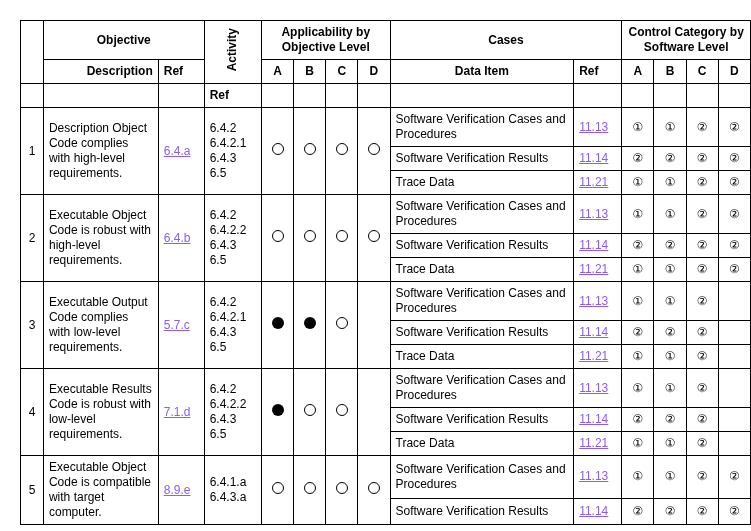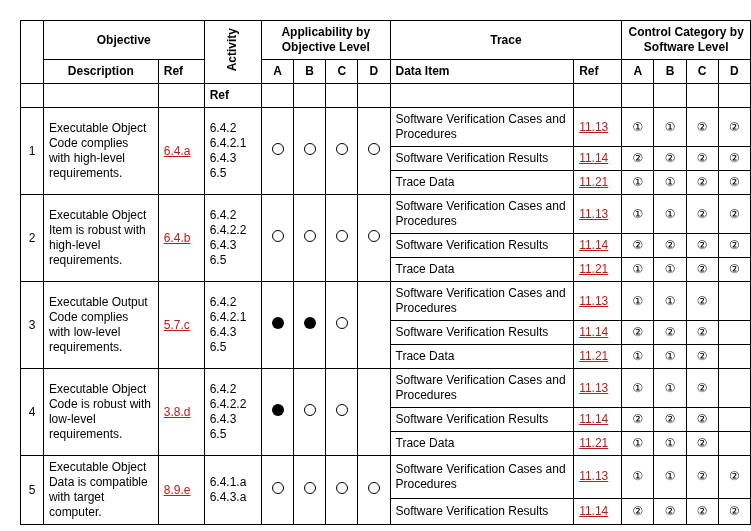--- a/index.html
+++ b/index.html
@@ -3,21 +3,21 @@
 <meta charset="utf-8">
 <style>
   html,body{margin:0;padding:0;background:#fff;font-family:Arial,Helvetica,sans-serif;font-size:12px;color:#000}
   .wrap{padding:20px;width:731px}
   table{border-collapse:collapse;width:100%;table-layout:fixed}
   th,td{border:1px solid #000;padding:4px 5px;vertical-align:middle;text-align:left;line-height:1.25}
   th{font-weight:bold;text-align:center}
   .rot{writing-mode:vertical-rl;transform:rotate(180deg);text-align:center;font-weight:bold}
   td.num,th.num{text-align:center}
   td.ctr{text-align:center}
-  a.ref{color:#b91c1c;text-decoration:underline}
+  a.ref{color:#8b5cf6;text-decoration:underline}
   .circle{display:inline-block;width:10px;height:10px;border:1.5px solid #000;border-radius:50%}
   .dot{display:inline-block;width:12px;height:12px;background:#000;border-radius:50%}
   td.cc{text-align:center;font-family:Arial,Helvetica,sans-serif}
   td.act{white-space:pre-line}
   colgroup col.cn{width:20px}
   colgroup col.cd{width:100px}
   colgroup col.cr{width:40px}
   colgroup col.ca{width:50px}
   colgroup col.cl{width:28px}
   colgroup col.co{width:160px}
@@ -44,31 +44,31 @@
         <col class="cc2">
         <col class="cc2">
         <col class="cc2">
 </colgroup>
 <thead>
         <tr>
           <th rowspan="2"></th>
           <th colspan="2">Objective</th>
           <th rowspan="2"><span class="rot">Activity</span></th>
           <th colspan="4">Applicability by Objective Level</th>
-          <th colspan="2">Trace</th>
+          <th colspan="2">Cases</th>
           <th colspan="4">Control Category by Software Level</th>
         </tr>
         <tr>
-          <th style="text-align:center">Description</th>
+          <th style="text-align:right">Description</th>
           <th style="text-align:left">Ref</th>
           <th>A</th>
           <th>B</th>
           <th>C</th>
           <th>D</th>
-          <th style="text-align:left">Data Item</th>
+          <th style="text-align:center">Data Item</th>
           <th style="text-align:left">Ref</th>
           <th>A</th>
           <th>B</th>
           <th>C</th>
           <th>D</th>
         </tr>
         <tr>
           <th></th>
           <th></th>
           <th></th>
@@ -81,21 +81,21 @@
           <th></th>
           <th></th>
           <th></th>
           <th></th>
           <th></th>
         </tr>
       </thead>
 <tbody id="tbody">
         <tr>
           <td rowspan="3" class="num">1</td>
-          <td rowspan="3">Executable Object Code complies with high-level requirements.</td>
+          <td rowspan="3">Description Object Code complies with high-level requirements.</td>
           <td rowspan="3"><a class="ref" href="#">6.4.a</a></td>
           <td rowspan="3" class="act">6.4.2
 6.4.2.1
 6.4.3
 6.5</td>
           <td rowspan="3" class="ctr"><span class="circle"></span></td>
           <td rowspan="3" class="ctr"><span class="circle"></span></td>
           <td rowspan="3" class="ctr"><span class="circle"></span></td>
           <td rowspan="3" class="ctr"><span class="circle"></span></td>
           <td>Software Verification Cases and Procedures</td>
@@ -116,21 +116,21 @@
         <tr>
           <td>Trace Data</td>
           <td><a class="ref" href="#">11.21</a></td>
           <td class="cc">①</td>
           <td class="cc">①</td>
           <td class="cc">②</td>
           <td class="cc">②</td>
         </tr>
         <tr>
           <td rowspan="3" class="num">2</td>
-          <td rowspan="3">Executable Object Item is robust with high-level requirements.</td>
+          <td rowspan="3">Executable Object Code is robust with high-level requirements.</td>
           <td rowspan="3"><a class="ref" href="#">6.4.b</a></td>
           <td rowspan="3" class="act">6.4.2
 6.4.2.2
 6.4.3
 6.5</td>
           <td rowspan="3" class="ctr"><span class="circle"></span></td>
           <td rowspan="3" class="ctr"><span class="circle"></span></td>
           <td rowspan="3" class="ctr"><span class="circle"></span></td>
           <td rowspan="3" class="ctr"><span class="circle"></span></td>
           <td>Software Verification Cases and Procedures</td>
@@ -186,22 +186,22 @@
         <tr>
           <td>Trace Data</td>
           <td><a class="ref" href="#">11.21</a></td>
           <td class="cc">①</td>
           <td class="cc">①</td>
           <td class="cc">②</td>
           <td class="cc"></td>
         </tr>
         <tr>
           <td rowspan="3" class="num">4</td>
-          <td rowspan="3">Executable Object Code is robust with low-level requirements.</td>
-          <td rowspan="3"><a class="ref" href="#">3.8.d</a></td>
+          <td rowspan="3">Executable Results Code is robust with low-level requirements.</td>
+          <td rowspan="3"><a class="ref" href="#">7.1.d</a></td>
           <td rowspan="3" class="act">6.4.2
 6.4.2.2
 6.4.3
 6.5</td>
           <td rowspan="3" class="ctr"><span class="dot"></span></td>
           <td rowspan="3" class="ctr"><span class="circle"></span></td>
           <td rowspan="3" class="ctr"><span class="circle"></span></td>
           <td rowspan="3" class="ctr"></td>
           <td>Software Verification Cases and Procedures</td>
           <td><a class="ref" href="#">11.13</a></td>
@@ -221,21 +221,21 @@
         <tr>
           <td>Trace Data</td>
           <td><a class="ref" href="#">11.21</a></td>
           <td class="cc">①</td>
           <td class="cc">①</td>
           <td class="cc">②</td>
           <td class="cc"></td>
         </tr>
         <tr>
           <td rowspan="2" class="num">5</td>
-          <td rowspan="2">Executable Object Data is compatible with target computer.</td>
+          <td rowspan="2">Executable Object Code is compatible with target computer.</td>
           <td rowspan="2"><a class="ref" href="#">8.9.e</a></td>
           <td rowspan="2" class="act">6.4.1.a
 6.4.3.a</td>
           <td rowspan="2" class="ctr"><span class="circle"></span></td>
           <td rowspan="2" class="ctr"><span class="circle"></span></td>
           <td rowspan="2" class="ctr"><span class="circle"></span></td>
           <td rowspan="2" class="ctr"><span class="circle"></span></td>
           <td>Software Verification Cases and Procedures</td>
           <td><a class="ref" href="#">11.13</a></td>
           <td class="cc">①</td>

